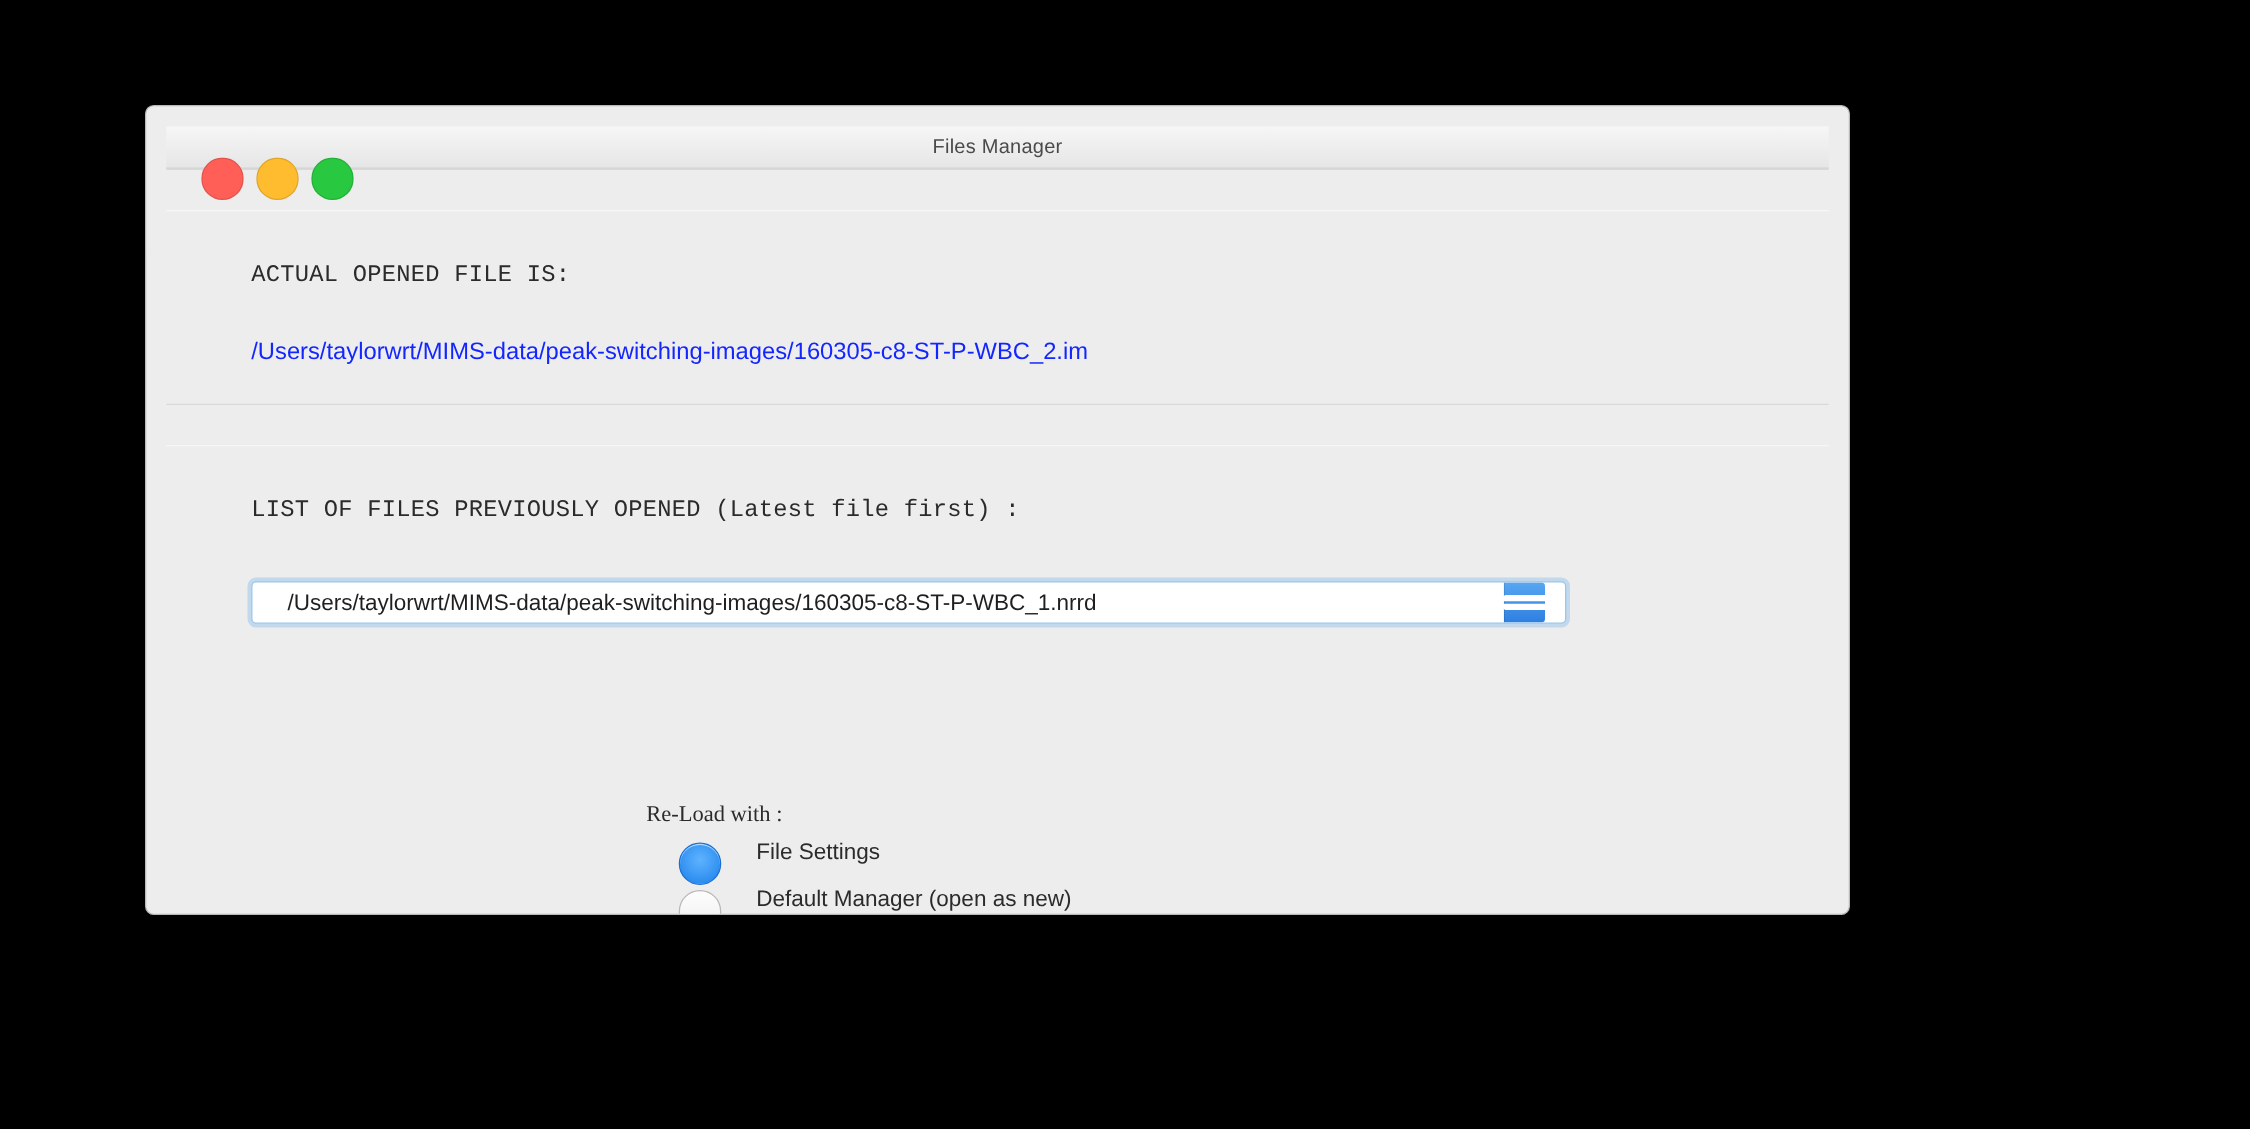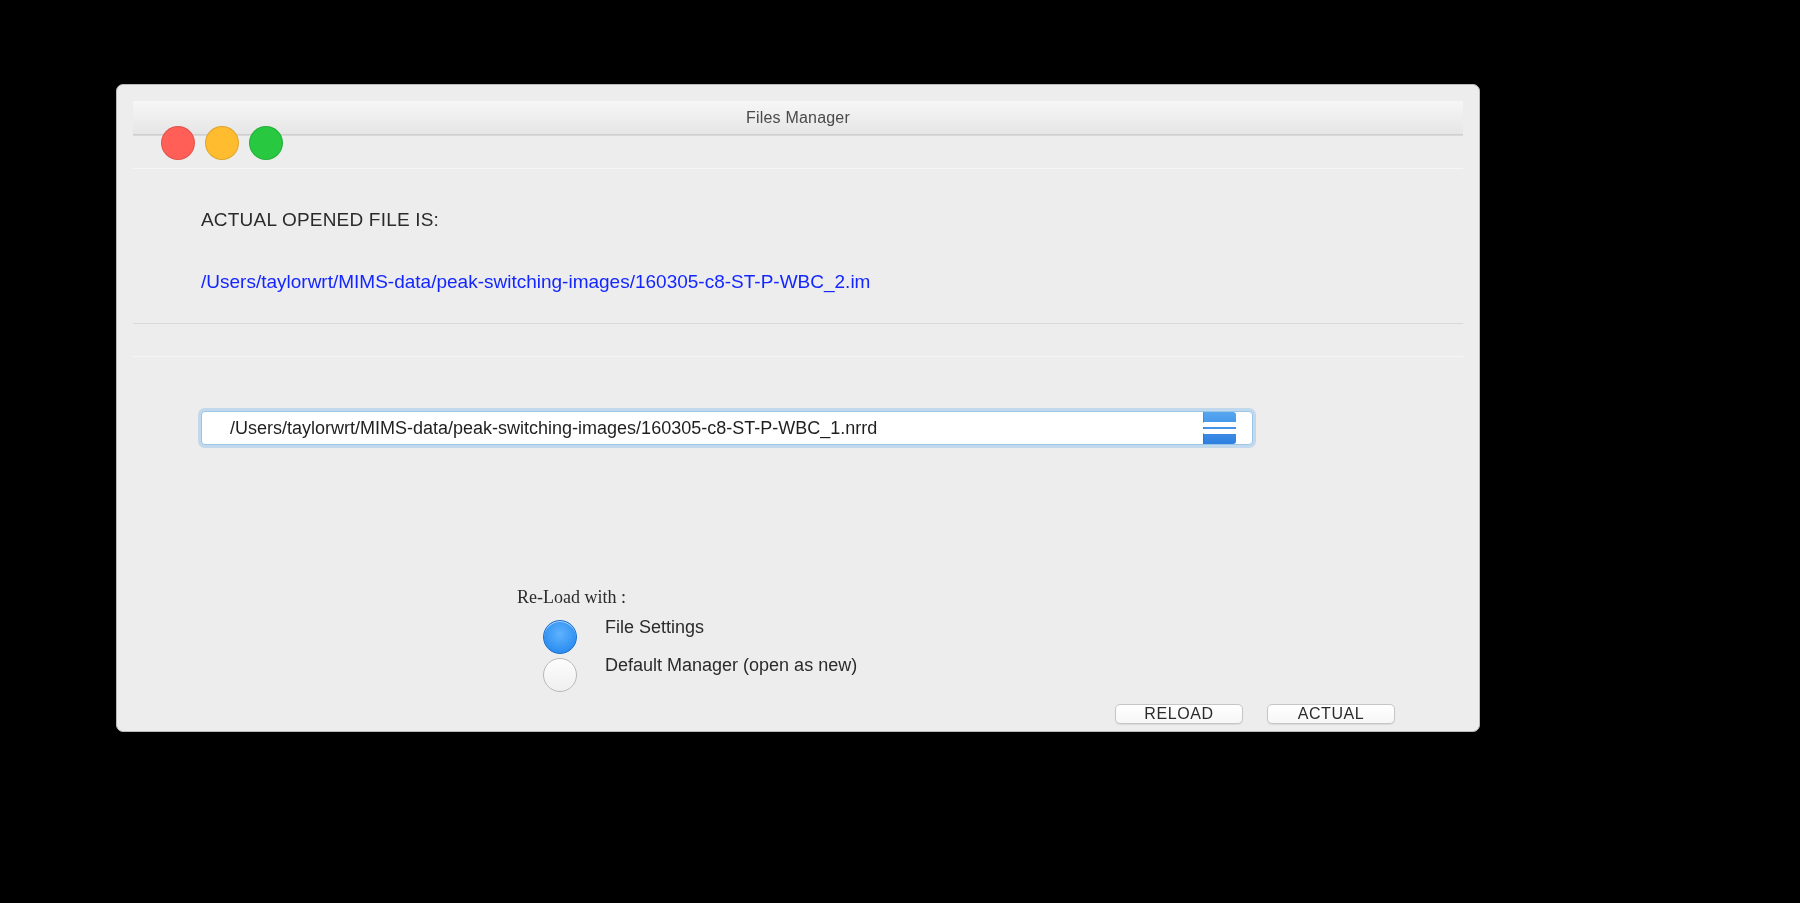--- a/index.html
+++ b/index.html
@@ -37,21 +37,21 @@
   .tlight.maximize { background: #28c840; }
 
   .content { padding: 0 0 18px 0; }
 
   .section {
     padding: 24px 52px 14px 52px;
   }
   .hr { height: 0; border-top: 1px solid #d9d9d9; border-bottom: 1px solid #f6f6f6; }
 
   .label-heading {
-    font-size: 19px; color: #2b2b2b; letter-spacing: .2px; margin-bottom: 6px;
+    font-size: 19px; color: #2b2b2b; letter-spacing: .2px; margin-bottom: 6px; font-family: Liberation Mono, monospace;
   }
   .file-path-link {
     font-size: 19px; color: #1426ff; margin-top: 2px;
     cursor: default; display: inline-block;
   }
 
   .combo-wrap { margin-top: 14px; }
   .combo {
     position: relative;
     width: 1052px; height: 32px;
@@ -136,20 +136,21 @@
       <div class="hr"></div>
 
       <div class="section">
         <div class="label-heading">ACTUAL OPENED FILE IS:</div>
         <div class="file-path-link">/Users/taylorwrt/MIMS-data/peak-switching-images/160305-c8-ST-P-WBC_2.im</div>
       </div>
 
       <div class="hr"></div>
 
       <div class="section">
+        <div class="label-heading">LIST OF FILES PREVIOUSLY OPENED (Latest file first) :</div>
         <div class="combo-wrap">
           <div class="combo">
             <div class="combo-text">/Users/taylorwrt/MIMS-data/peak-switching-images/160305-c8-ST-P-WBC_1.nrrd</div>
             <div class="stepper">
               <span class="arr up"></span>
               <span class="arr down"></span>
             </div>
           </div>
         </div>
       </div>

